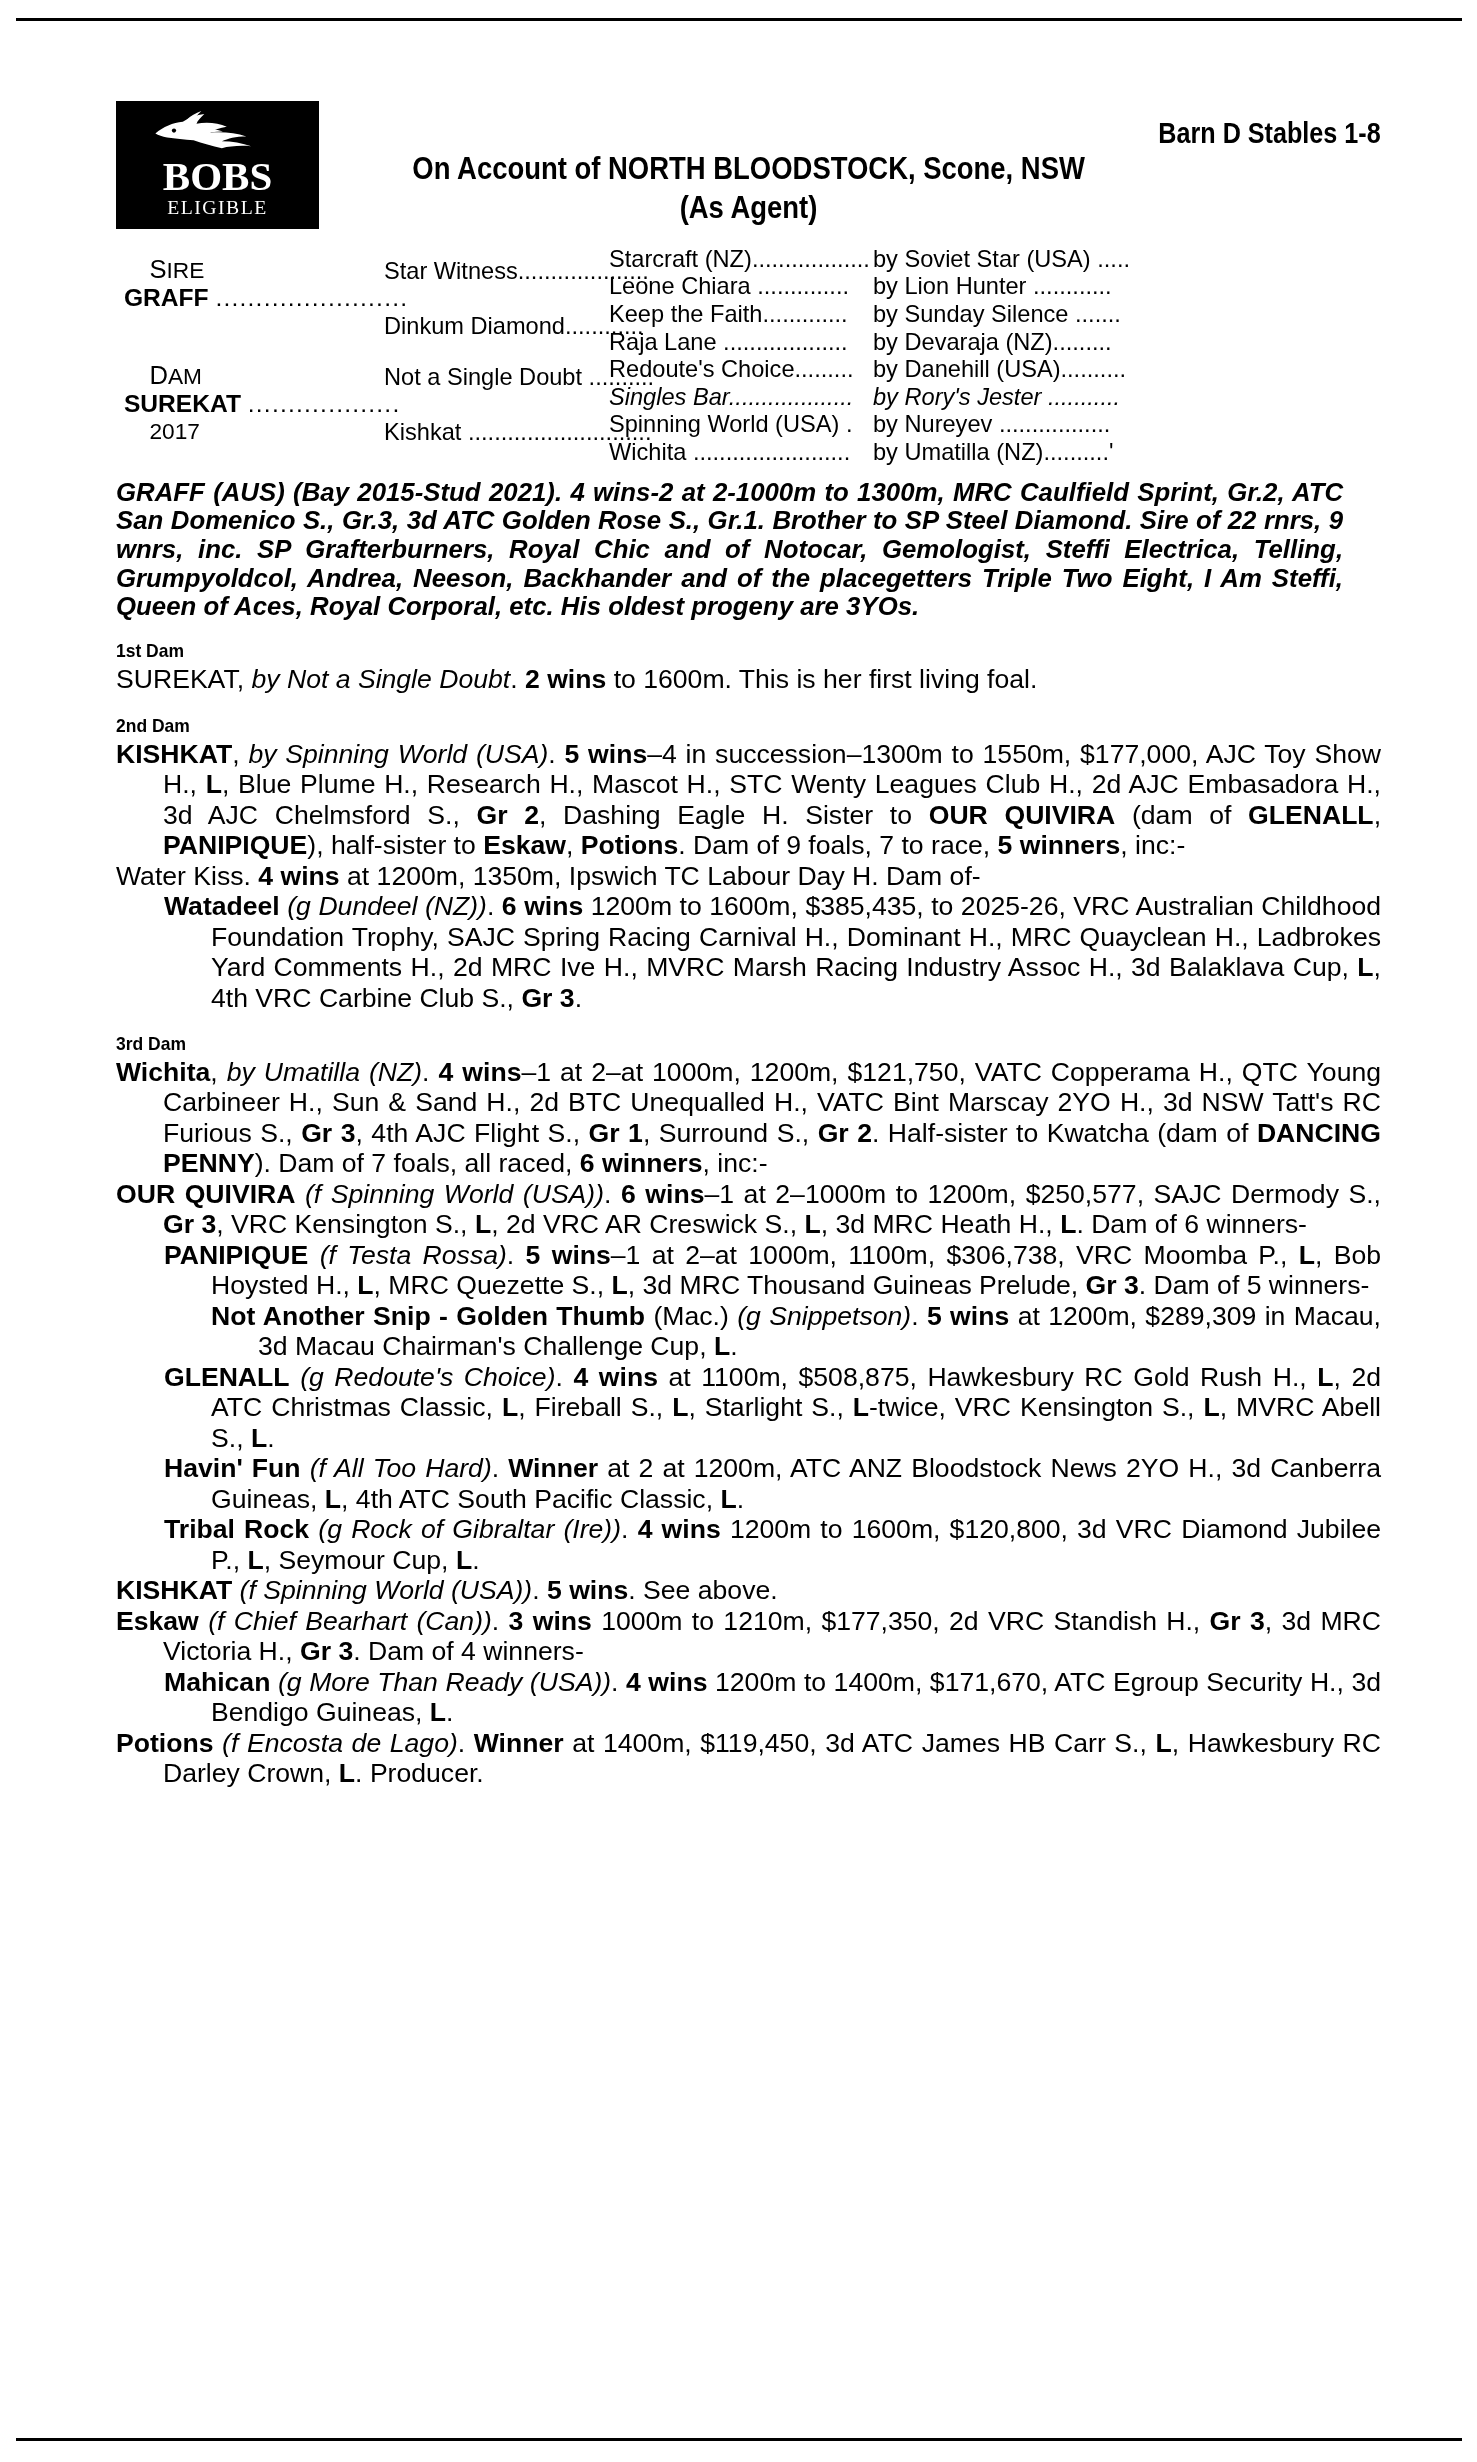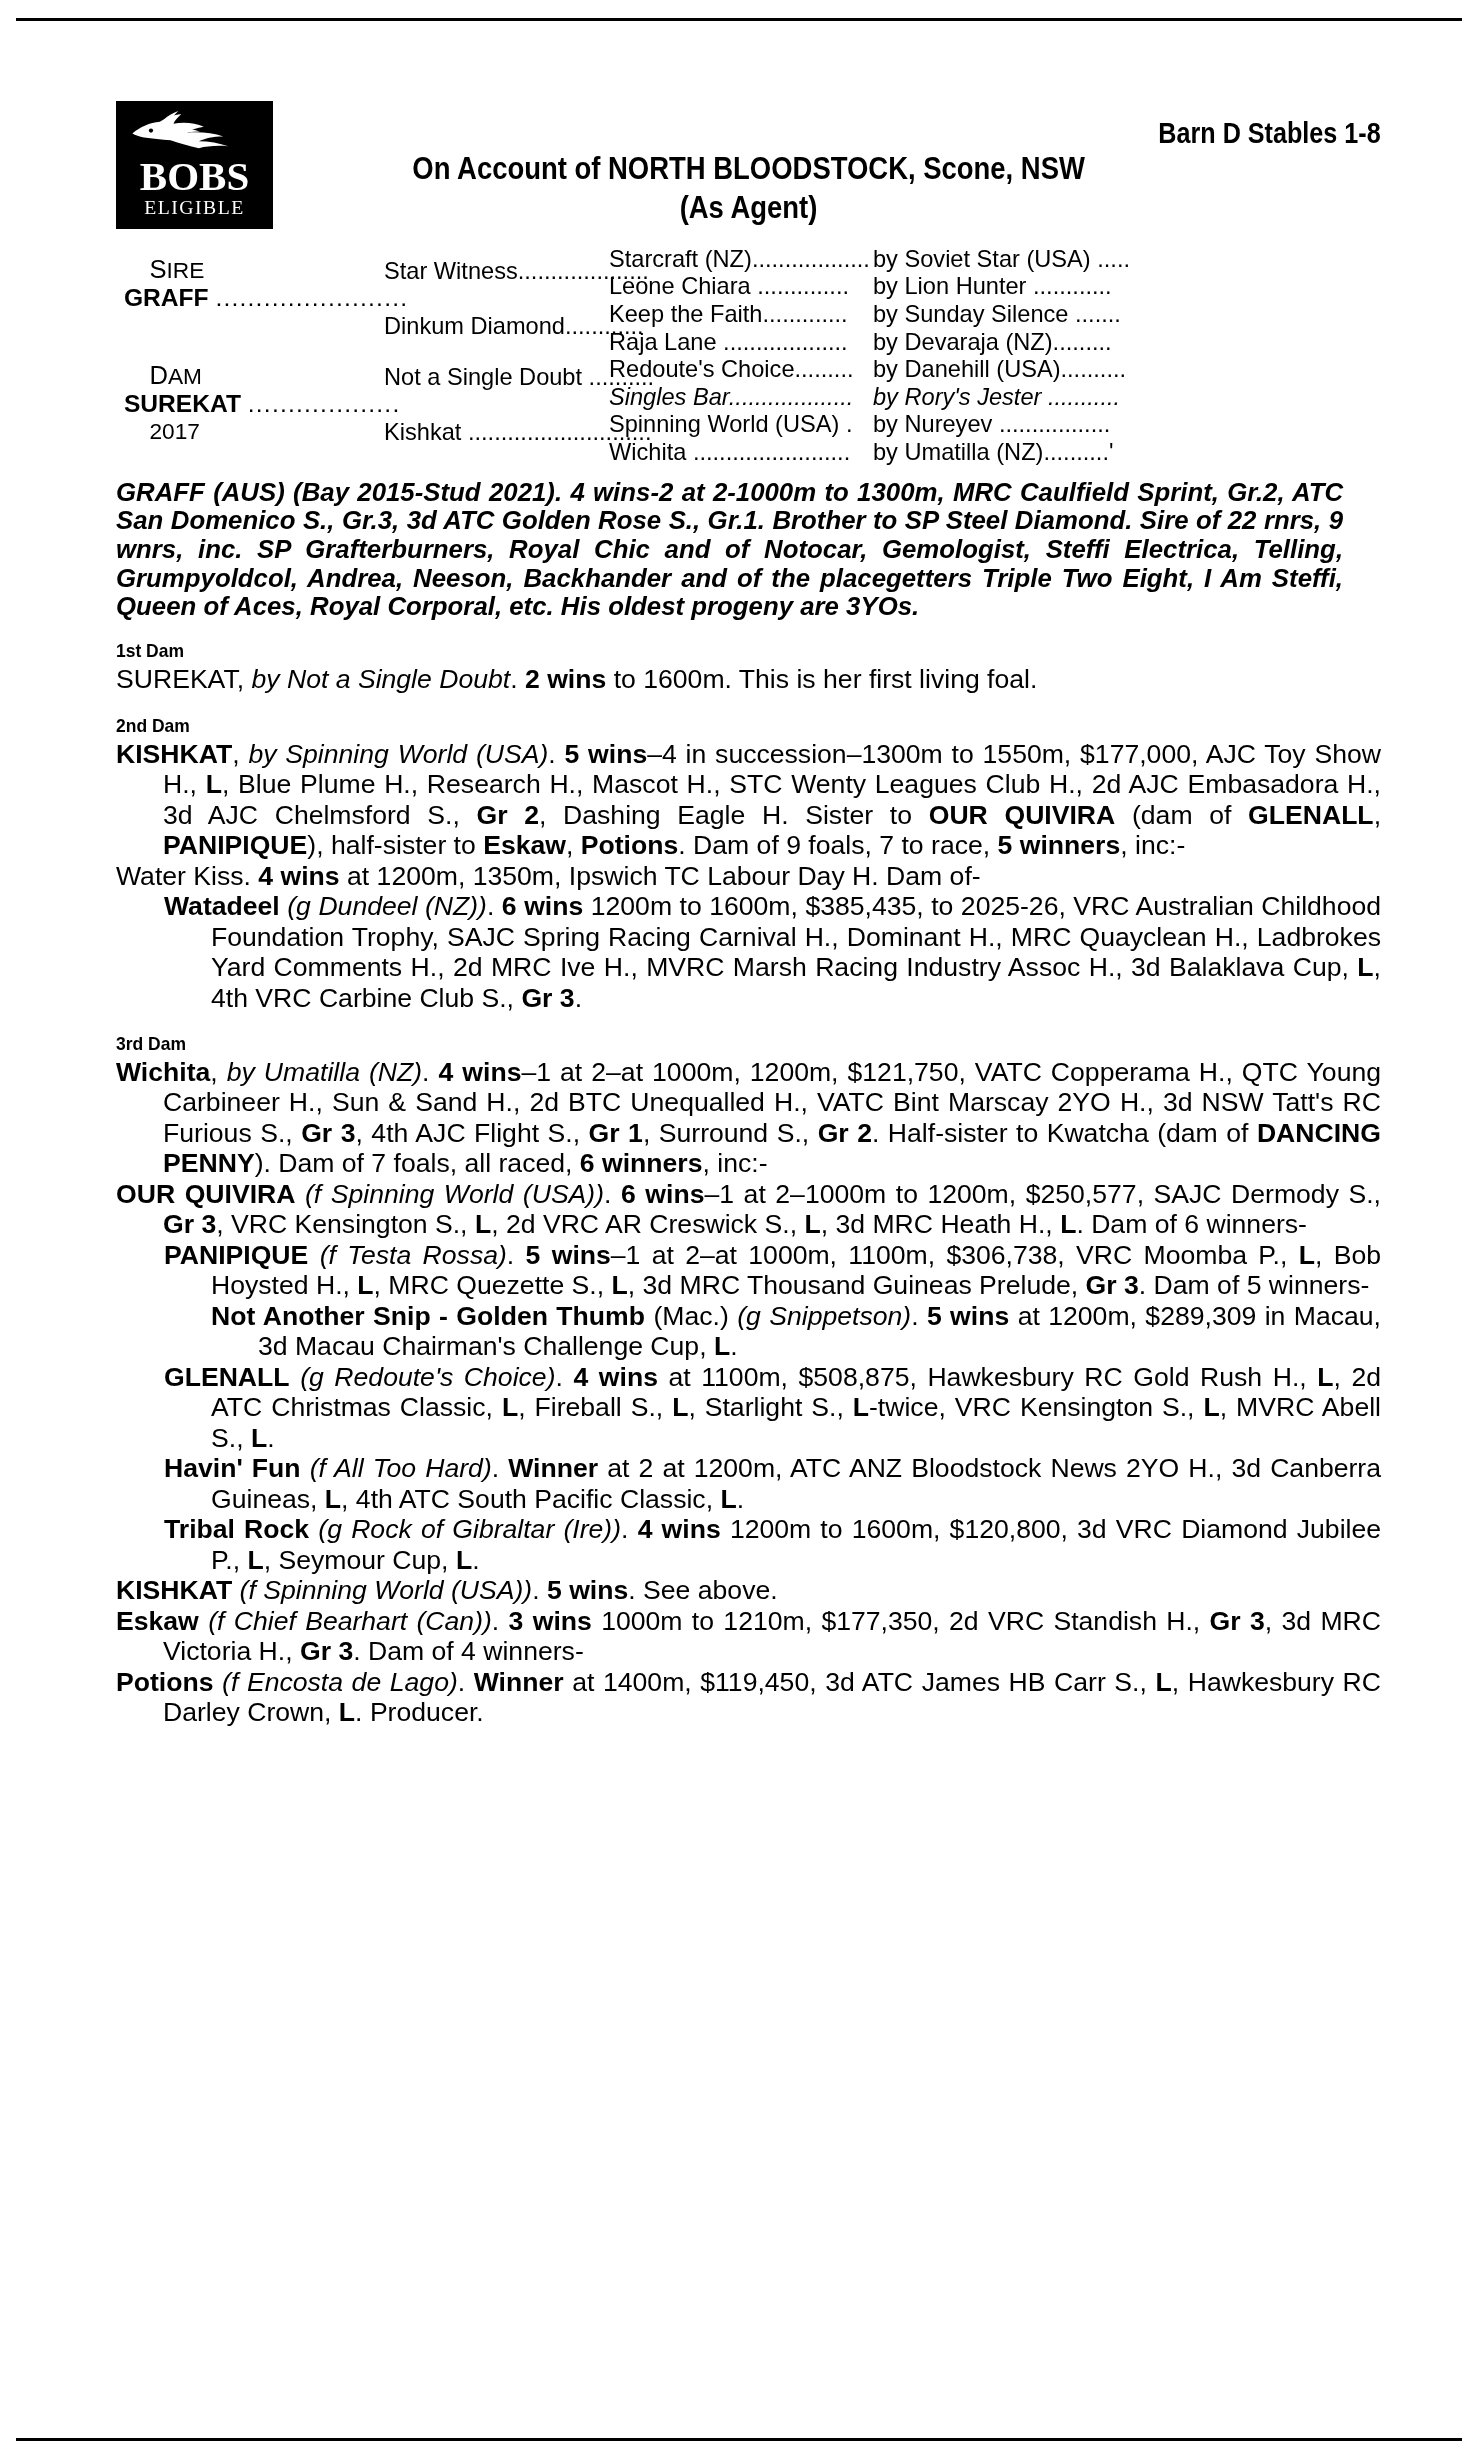--- a/index.html
+++ b/index.html
@@ -42,21 +42,21 @@
   }
 
   
   .header-row {
     position: relative;
     height: 148px;
   }
   .bobs-logo {
     position: absolute;
     left: 0; top: 11.8px;
-    width: 157px;
+    width: 203px;
     height: 128px;
     background: #000;
     color: #fff;
     text-align: center;
     overflow: hidden;
   }
   .bobs-horse {
     display: block;
     margin: 8.9px auto 0 auto;
     width: 138px;
@@ -343,18 +343,19 @@
         <div class="dam-head"><span class="inner">3rd Dam</span></div>
         <div class="para lvl1"><b>Wichita</b><span>, </span><i>by Umatilla (NZ)</i><span>. </span><b>4 wins</b><span>–1 at 2–at 1000m, 1200m, $121,750, VATC Copperama H., QTC Young Carbineer H., Sun &amp; Sand H., 2d BTC Unequalled H., VATC Bint Marscay 2YO H., 3d NSW Tatt's RC Furious S., </span><b>Gr 3</b><span>, 4th AJC Flight S., </span><b>Gr 1</b><span>, Surround S., </span><b>Gr 2</b><span>. Half-sister to Kwatcha (dam of </span><b>DANCING PENNY</b><span>). Dam of 7 foals, all raced, </span><b>6 winners</b><span>, inc:-</span></div>
         <div class="para lvl1"><b>OUR QUIVIRA</b><span> </span><i>(f Spinning World (USA))</i><span>. </span><b>6 wins</b><span>–1 at 2–1000m to 1200m, $250,577, SAJC Dermody S., </span><b>Gr 3</b><span>, VRC Kensington S., </span><b>L</b><span>, 2d VRC AR Creswick S., </span><b>L</b><span>, 3d MRC Heath H., </span><b>L</b><span>. Dam of 6 winners-</span></div>
         <div class="para lvl2"><b>PANIPIQUE</b><span> </span><i>(f Testa Rossa)</i><span>. </span><b>5 wins</b><span>–1 at 2–at 1000m, 1100m, $306,738, VRC Moomba P., </span><b>L</b><span>, Bob Hoysted H., </span><b>L</b><span>, MRC Quezette S., </span><b>L</b><span>, 3d MRC Thousand Guineas Prelude, </span><b>Gr 3</b><span>. Dam of 5 winners-</span></div>
         <div class="para lvl3"><b>Not Another Snip - Golden Thumb</b><span> (Mac.) </span><i>(g Snippetson)</i><span>. </span><b>5 wins</b><span> at 1200m, $289,309 in Macau, 3d Macau Chairman's Challenge Cup, </span><b>L</b><span>.</span></div>
         <div class="para lvl2"><b>GLENALL</b><span> </span><i>(g Redoute's Choice)</i><span>. </span><b>4 wins</b><span> at 1100m, $508,875, Hawkesbury RC Gold Rush H., </span><b>L</b><span>, 2d ATC Christmas Classic, </span><b>L</b><span>, Fireball S., </span><b>L</b><span>, Starlight S., </span><b>L</b><span>-twice, VRC Kensington S., </span><b>L</b><span>, MVRC Abell S., </span><b>L</b><span>.</span></div>
         <div class="para lvl2"><b>Havin' Fun</b><span> </span><i>(f All Too Hard)</i><span>. </span><b>Winner</b><span> at 2 at 1200m, ATC ANZ Bloodstock News 2YO H., 3d Canberra Guineas, </span><b>L</b><span>, 4th ATC South Pacific Classic, </span><b>L</b><span>.</span></div>
         <div class="para lvl2"><b>Tribal Rock</b><span> </span><i>(g Rock of Gibraltar (Ire))</i><span>. </span><b>4 wins</b><span> 1200m to 1600m, $120,800, 3d VRC Diamond Jubilee P., </span><b>L</b><span>, Seymour Cup, </span><b>L</b><span>.</span></div>
         <div class="para lvl1"><b>KISHKAT</b><span> </span><i>(f Spinning World (USA))</i><span>. </span><b>5 wins</b><span>. See above.</span></div>
         <div class="para lvl1"><b>Eskaw</b><span> </span><i>(f Chief Bearhart (Can))</i><span>. </span><b>3 wins</b><span> 1000m to 1210m, $177,350, 2d VRC Standish H., </span><b>Gr 3</b><span>, 3d MRC Victoria H., </span><b>Gr 3</b><span>. Dam of 4 winners-</span></div>
+        <div class="para lvl2"><b>Mahican</b><span> </span><i>(g More Than Ready (USA))</i><span>. </span><b>4 wins</b><span> 1200m to 1400m, $171,670, ATC Egroup Security H., 3d Bendigo Guineas, </span><b>L</b><span>.</span></div>
         <div class="para lvl1"><b>Potions</b><span> </span><i>(f Encosta de Lago)</i><span>. </span><b>Winner</b><span> at 1400m, $119,450, 3d ATC James HB Carr S., </span><b>L</b><span>, Hawkesbury RC Darley Crown, </span><b>L</b><span>. Producer.</span></div>
       </div>
 
   </div>
 </div>
 
 
 </body></html>

